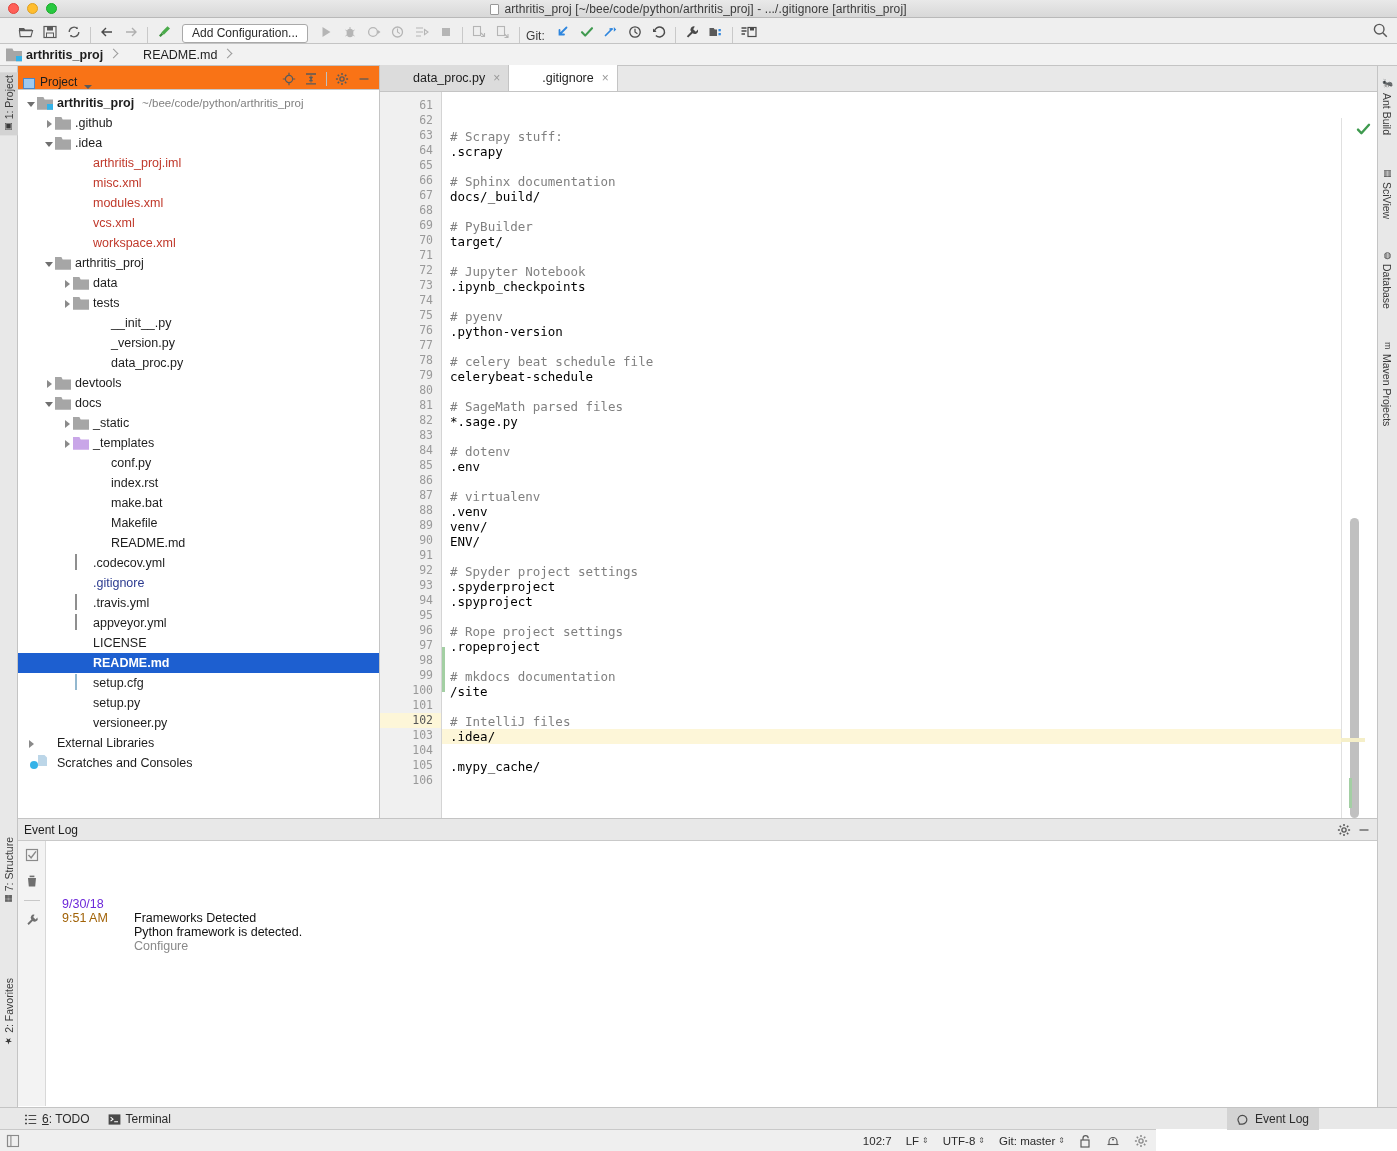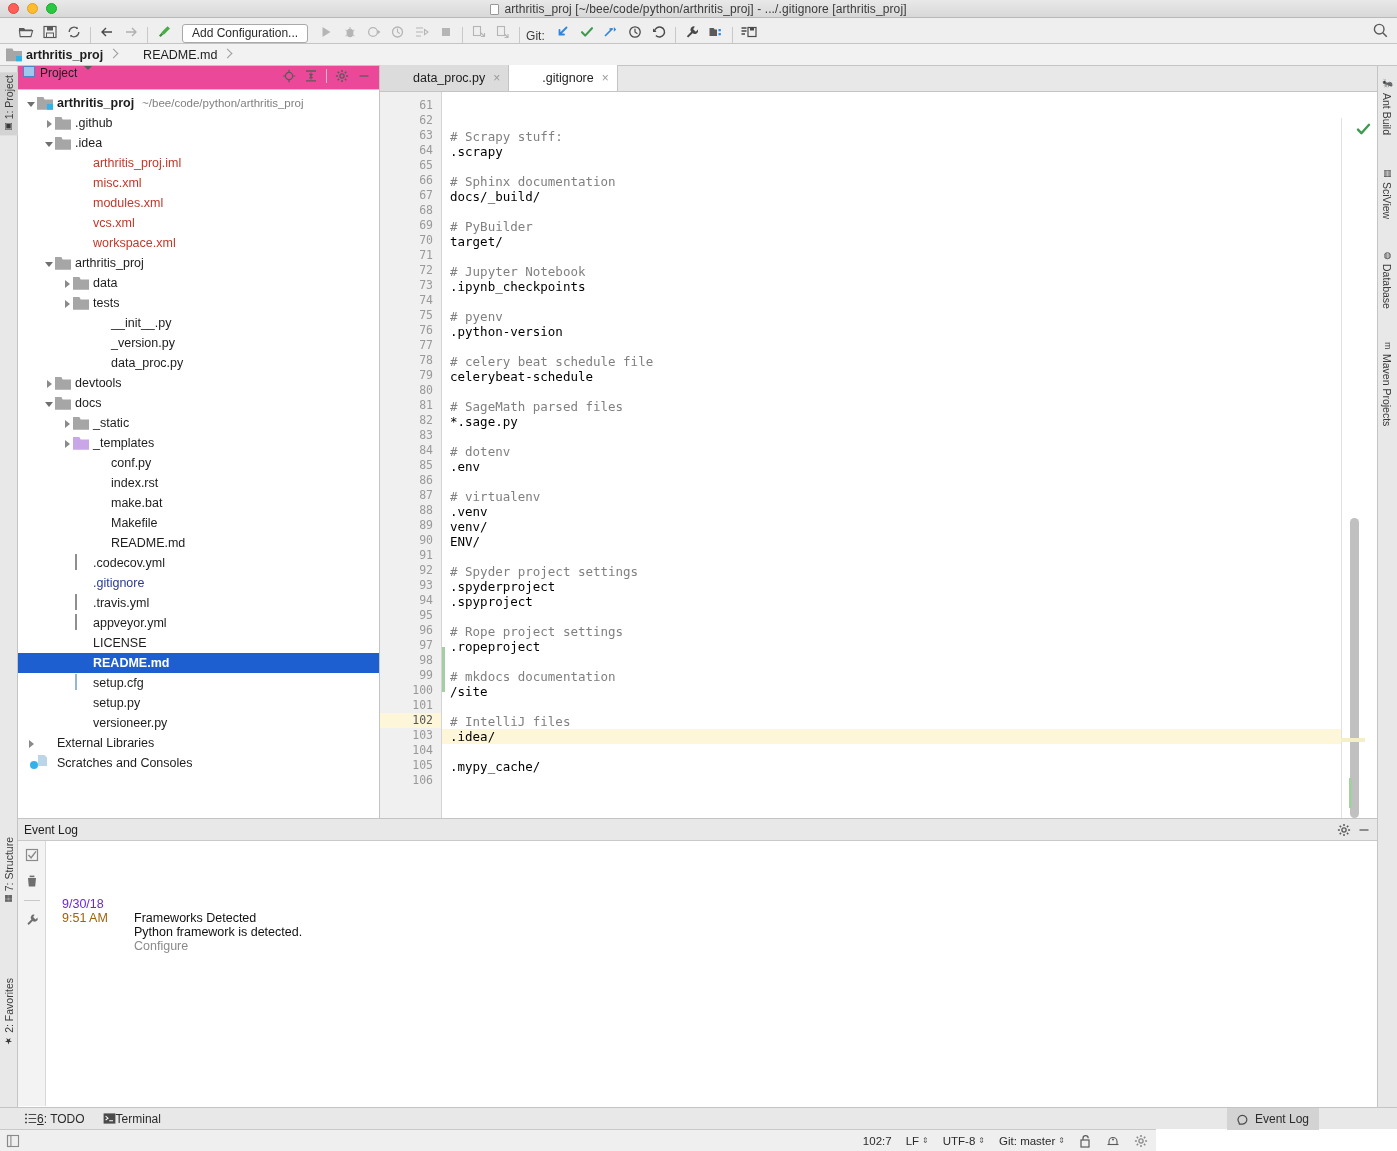--- a/index.html
+++ b/index.html
@@ -100,22 +100,22 @@
     display: flex; align-items: center; gap: 4px; padding: 4px 0;
   }
 
   
   .projectpanel {
     position: absolute; left: 18px; top: 66px; width: 362px; height: 752px;
     background: #ffffff; border-right: 1px solid #c4c4c4;
     display: flex; flex-direction: column;
   }
   .pp-header {
-    height: 24px; background: #ec4899; border-bottom: 1px solid #c9c9c9;
-    display: flex; align-items: flex-start; padding: 0 5px; flex: 0 0 24px;
+    height: 24px; background: #f97316; border-bottom: 1px solid #c9c9c9;
+    display: flex; align-items: flex-end; padding: 0 5px; flex: 0 0 24px;
   }
   .pp-title { font-size: 12px; color: #1d1d1d; margin-left: 5px; }
   .pp-sq { width: 12px; height: 11px; border: 1.5px solid #4a86c8; background: #9ec9ef; }
   .pp-caret {
     width: 0; height: 0; border-left: 4px solid transparent; border-right: 4px solid transparent;
     border-top: 4px solid #5a5a5a; margin-left: 7px;
   }
   .pp-actions { margin-left: auto; display: flex; align-items: center; gap: 2px; }
   .pp-ic { width: 20px; height: 20px; display: flex; align-items: center; justify-content: center; color: #5a5a5a; }
   .pp-vsep { width: 1px; height: 14px; background: #c0c0c0; margin: 0 3px; }
@@ -263,21 +263,21 @@
   .ep-msg-title { color: #111; }
   .ep-msg-body { color: #111; margin-left: 72px; }
   .ep-link { color: #8a8a8a; margin-left: 72px; }
 
   
   .bottombar {
     position: absolute; left: 0; bottom: 22px; width: 1397px; height: 22px;
     background: #e8e8e8; border-top: 1px solid #c4c4c4;
     display: flex; align-items: center; padding-left: 24px; gap: 18px;
   }
-  .btab { display: flex; align-items: center; font-size: 12px; color: #2b2b2b; }
+  .btab { display: flex; align-items: flex-end; gap: 5px; font-size: 12px; color: #2b2b2b; }
   .btab u { text-decoration: underline; }
   .evlog-tab {
     position: absolute; right: 78px; top: 0; height: 22px; background: #d3d3d3;
     display: flex; align-items: center; gap: 5px; padding: 0 10px; font-size: 12px; color: #2b2b2b;
   }
 
   
   .statusbar {
     position: absolute; left: 0; bottom: 0; width: 1156px; height: 22px;
     background: #efefef; border-top: 1px solid #c9c9c9;

